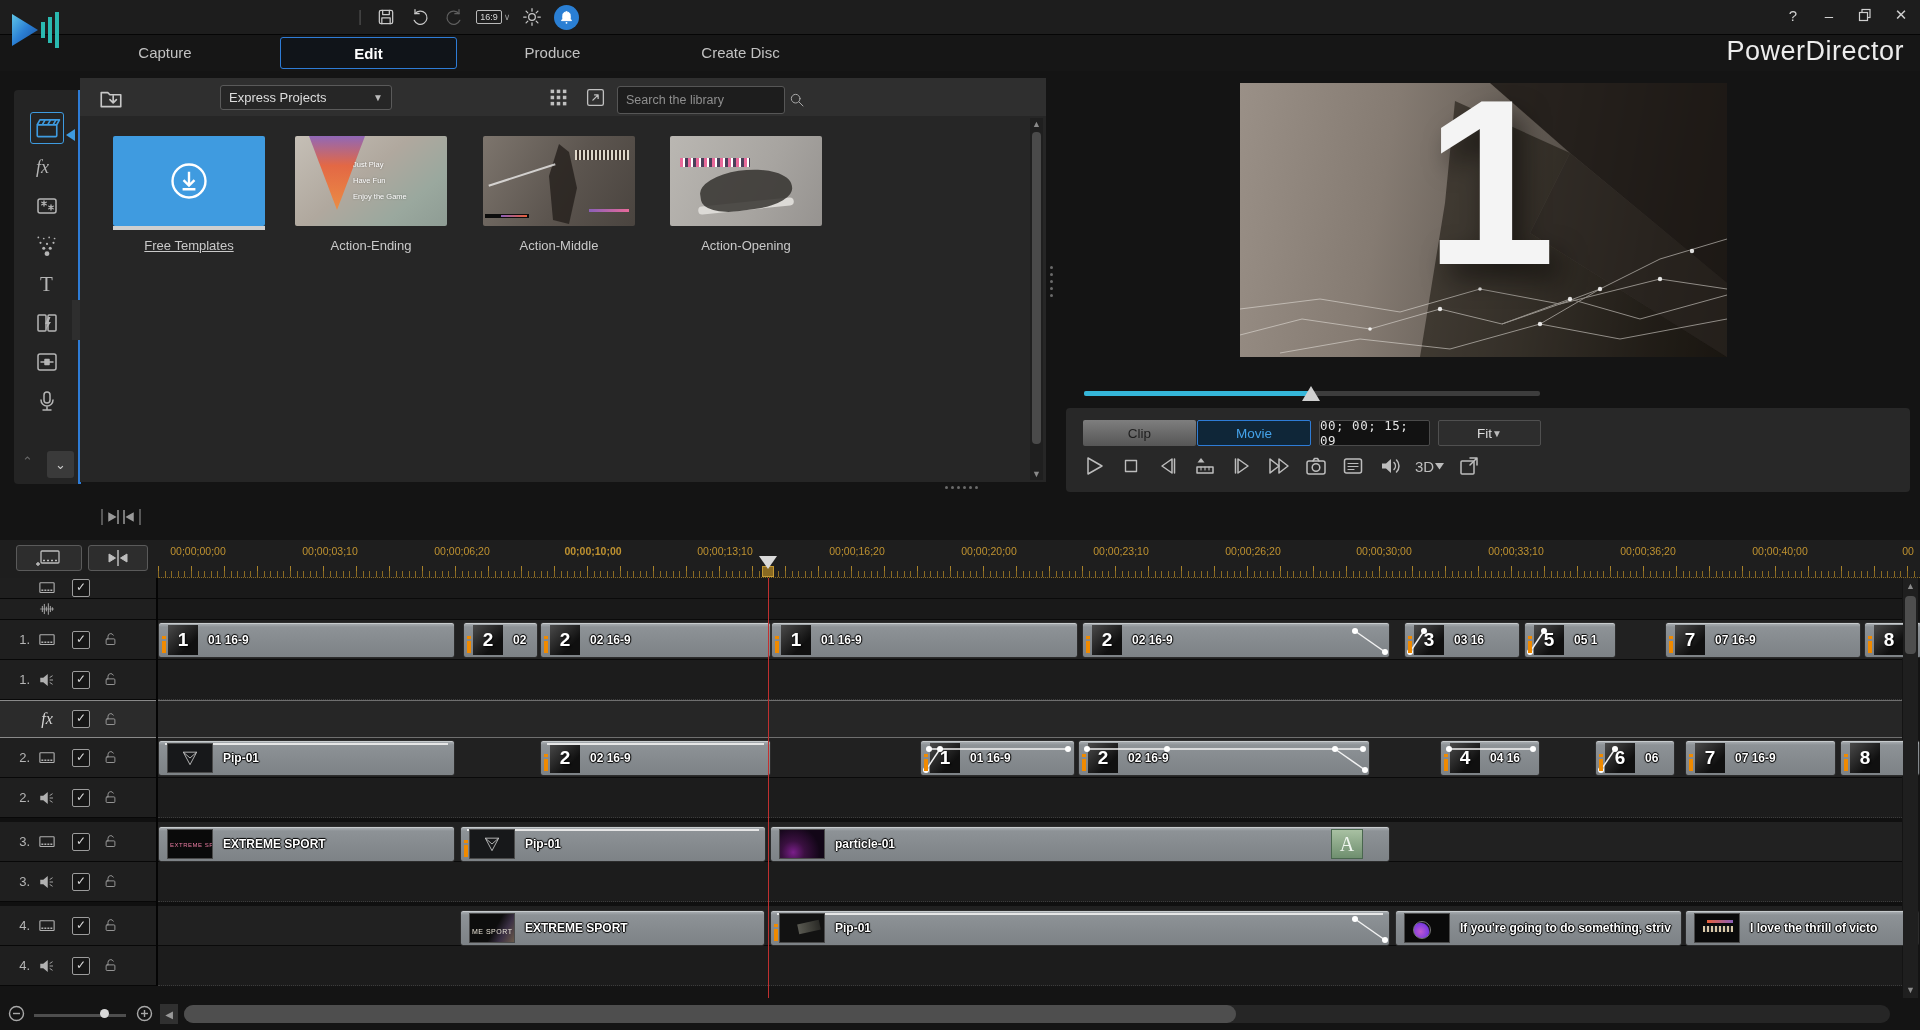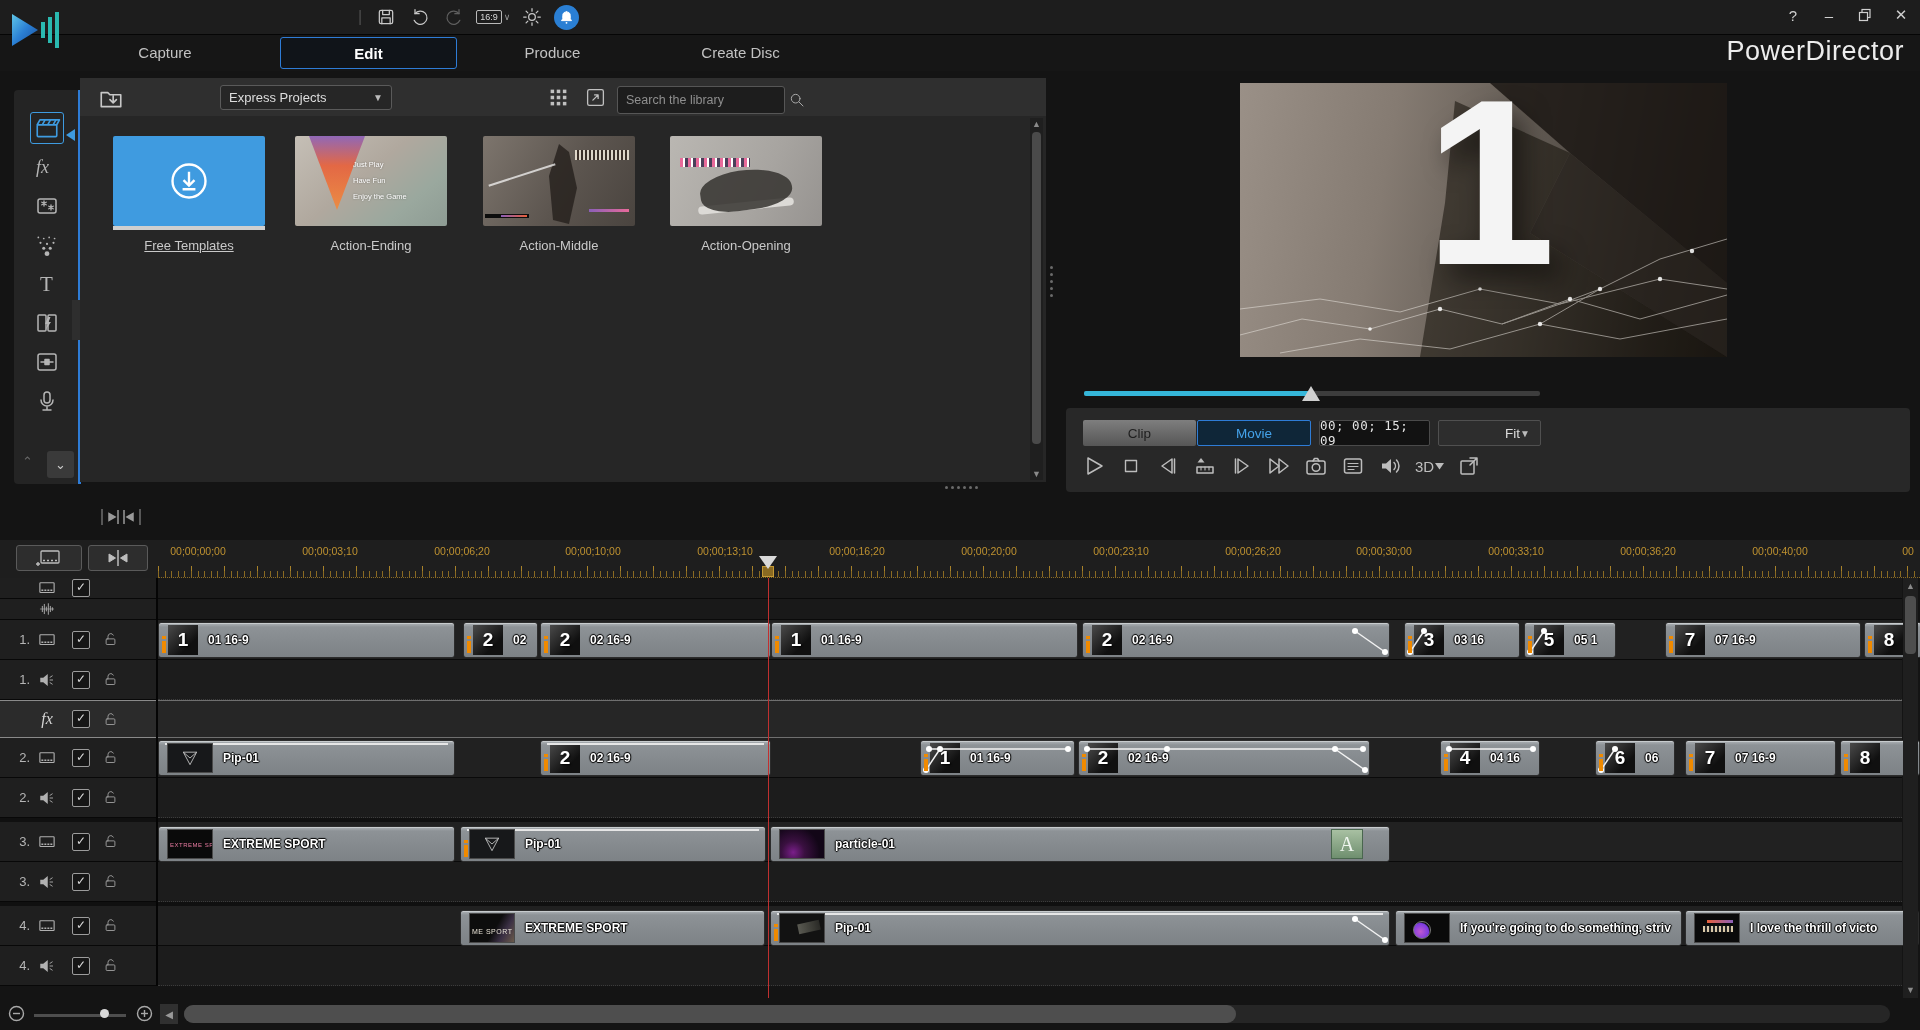--- a/index.html
+++ b/index.html
@@ -88,21 +88,21 @@
       font-family:"Liberation Sans",sans-serif;text-shadow:10px 14px 26px rgba(10,8,6,.6);z-index:3;}
   #preview-slider-track{left:1084px;top:391px;width:456px;height:5px;background:#3d3d3d;border-radius:2px;}
   #preview-slider-fill{left:1084px;top:391px;width:227px;height:5px;background:#35b6d9;border-radius:2px;}
   #preview-slider-handle{left:1302px;top:386px;width:0;height:0;border-left:9px solid transparent;border-right:9px solid transparent;border-bottom:15px solid #cfcfcf;}
   #preview-controls{left:1066px;top:408px;width:844px;height:84px;background:#282828;border-radius:4px;}
   .pc-btn{position:absolute;top:12px;height:26px;display:flex;align-items:center;justify-content:center;font-size:13.5px;border-radius:2px;box-sizing:border-box;}
   #btn-clip{left:17px;width:113px;background:linear-gradient(#7e7e7e,#565656);color:#1e1e1e;}
   #btn-movie{left:131px;width:114px;background:#0f2638;border:1px solid #2e7cd6;color:#44a1e8;}
   #timecode{left:253px;width:111px;background:#121212;border:1px solid #4a4a4a;color:#e4e4e4;
       font-family:"DejaVu Sans Mono",monospace;font-size:12.5px;letter-spacing:.5px;}
-  #fit-dd{left:372px;width:103px;background:#2d2d2d;border:1px solid #505050;color:#ddd;justify-content:flex-end;padding:0 10px;}
+  #fit-dd{left:372px;width:103px;background:#2d2d2d;border:1px solid #505050;color:#ddd;justify-content:center;padding:0 10px;}
   #transport{position:absolute;left:16px;top:46px;display:flex;align-items:center;gap:13px;color:#bdbdbd;}
   .tr-ic{width:24px;height:24px;display:flex;align-items:center;justify-content:center;}
   #threeD{font-size:15px;color:#bdbdbd;display:flex;align-items:center;gap:1px;}
 
   
   #tl-toolbar{left:0;top:540px;width:1920px;height:38px;background:#1e1e1e;}
   .tl-btn{position:absolute;top:5px;height:24px;background:#2d2d2d;border:1px solid #5a5a5a;border-radius:3px;
       display:flex;align-items:center;justify-content:center;color:#bdbdbd;}
   #ruler{left:158px;top:540px;width:1762px;height:38px;overflow:hidden;border-bottom:1px dotted #8a6a22;box-sizing:border-box;
       background-image:repeating-linear-gradient(90deg,#8a6a22 0 1px,transparent 1px 6.6px),repeating-linear-gradient(90deg,#a8822a 0 1px,transparent 1px 33px);
@@ -556,21 +556,21 @@
         <line x1="12" y1="1" x2="12" y2="17" stroke-width="1.5"></line>
         <polygon points="9.5,9 3,5 3,13"></polygon>
           <polygon points="14.5,9 21,5 21,13"></polygon>
       </svg>
     </div>
   </div>
   <div class="abs" id="ruler">
       <span class="ruler-label" style="left: 40px;">00;00;00;00</span>
       <span class="ruler-label" style="left: 172px;">00;00;03;10</span>
       <span class="ruler-label" style="left: 304px;">00;00;06;20</span>
-      <span class="ruler-label" style="left: 435px;">00;00;10;00</span>
+      <span class="ruler-label" style="left: 435px; font-weight: bold;">00;00;10;00</span>
       <span class="ruler-label" style="left: 567px;">00;00;13;10</span>
       <span class="ruler-label" style="left: 699px;">00;00;16;20</span>
       <span class="ruler-label" style="left: 831px;">00;00;20;00</span>
       <span class="ruler-label" style="left: 963px;">00;00;23;10</span>
       <span class="ruler-label" style="left: 1095px;">00;00;26;20</span>
       <span class="ruler-label" style="left: 1226px;">00;00;30;00</span>
       <span class="ruler-label" style="left: 1358px;">00;00;33;10</span>
       <span class="ruler-label" style="left: 1490px;">00;00;36;20</span>
       <span class="ruler-label" style="left: 1622px;">00;00;40;00</span>
       <span class="ruler-label" style="left: 1750px;">00</span>

